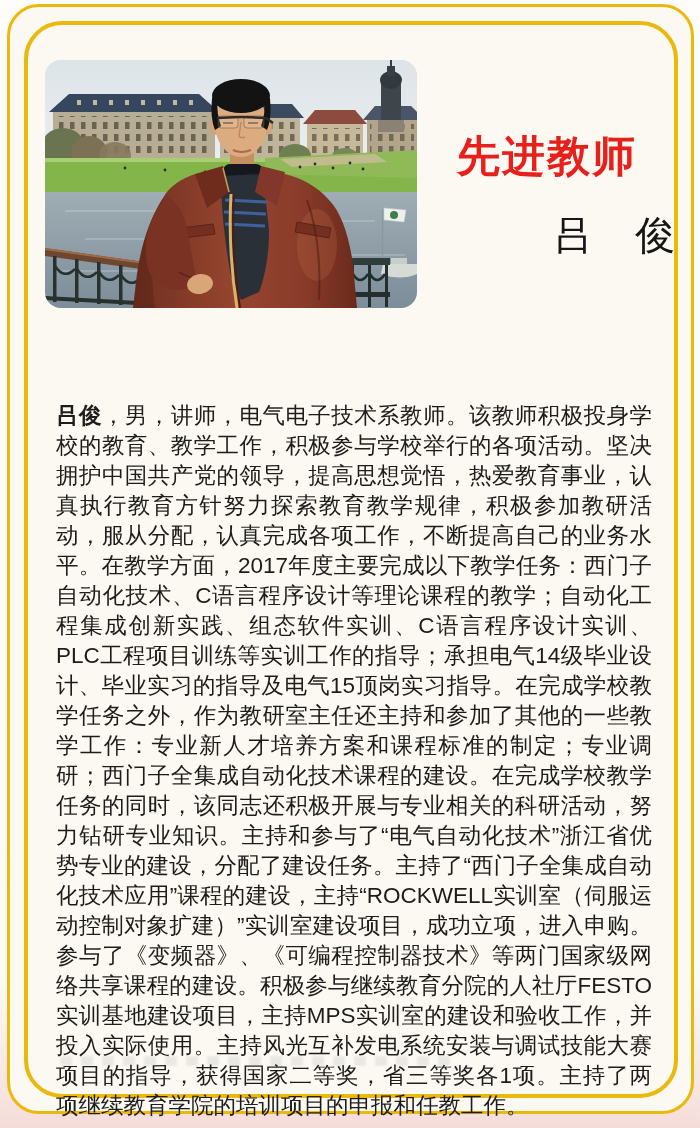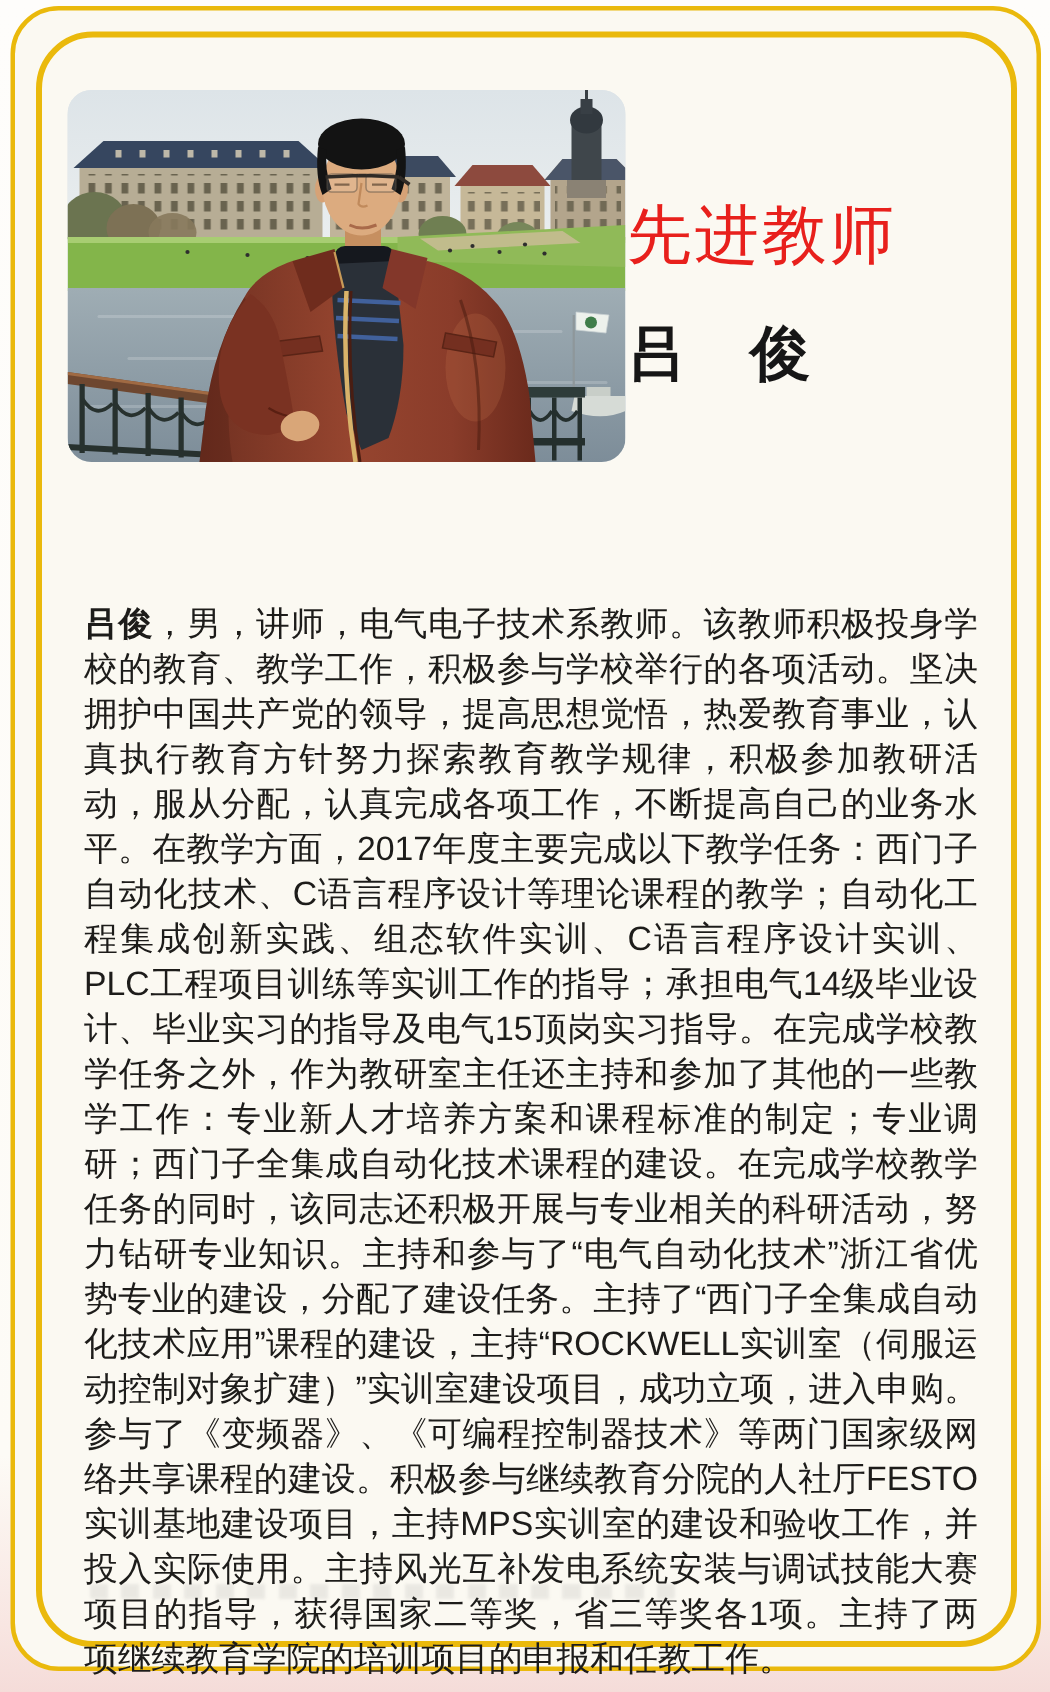--- a/index.html
+++ b/index.html
@@ -21,27 +21,28 @@
     border: 4px solid var(--border-gold, #eab90c);
     border-radius: 38px;
   }
   .photo {
     position: absolute; left: 45px; top: 60px; width: 372px; height: 248px;
     border-radius: 16px; overflow: hidden; background: #dfe5e8;
   }
   .photo svg { display:block; width:100%; height:100%; }
   .award-title {
     position: absolute; left: 418px; top: 128px; width: 258px;
-    font-size: 43px; font-weight: normal; letter-spacing: 2px;
+    text-align: center;
+    font-size: 43px; font-weight: bold; letter-spacing: 2px;
     color: var(--accent-red, #e8201c);
   }
   .teacher-name {
     position: absolute; left: 418px; top: 208px; width: 258px;
-    text-align: left;
-    font-size: 40px; font-weight: bold; letter-spacing: 1px;
+    text-align: right;
+    font-size: 40px; font-weight: normal; letter-spacing: 1px;
     color: #161616;
   }
   .bio {
     position: absolute; left: 56px; top: 361px; width: 596px;
     font-size: 22.5px; line-height: 30px;
     text-align: justify; text-justify: inter-ideograph;
     color: var(--text-ink, #1d1c1a);
     margin-top: 40px;
   }
   .bio .lead { font-weight: bold; }

